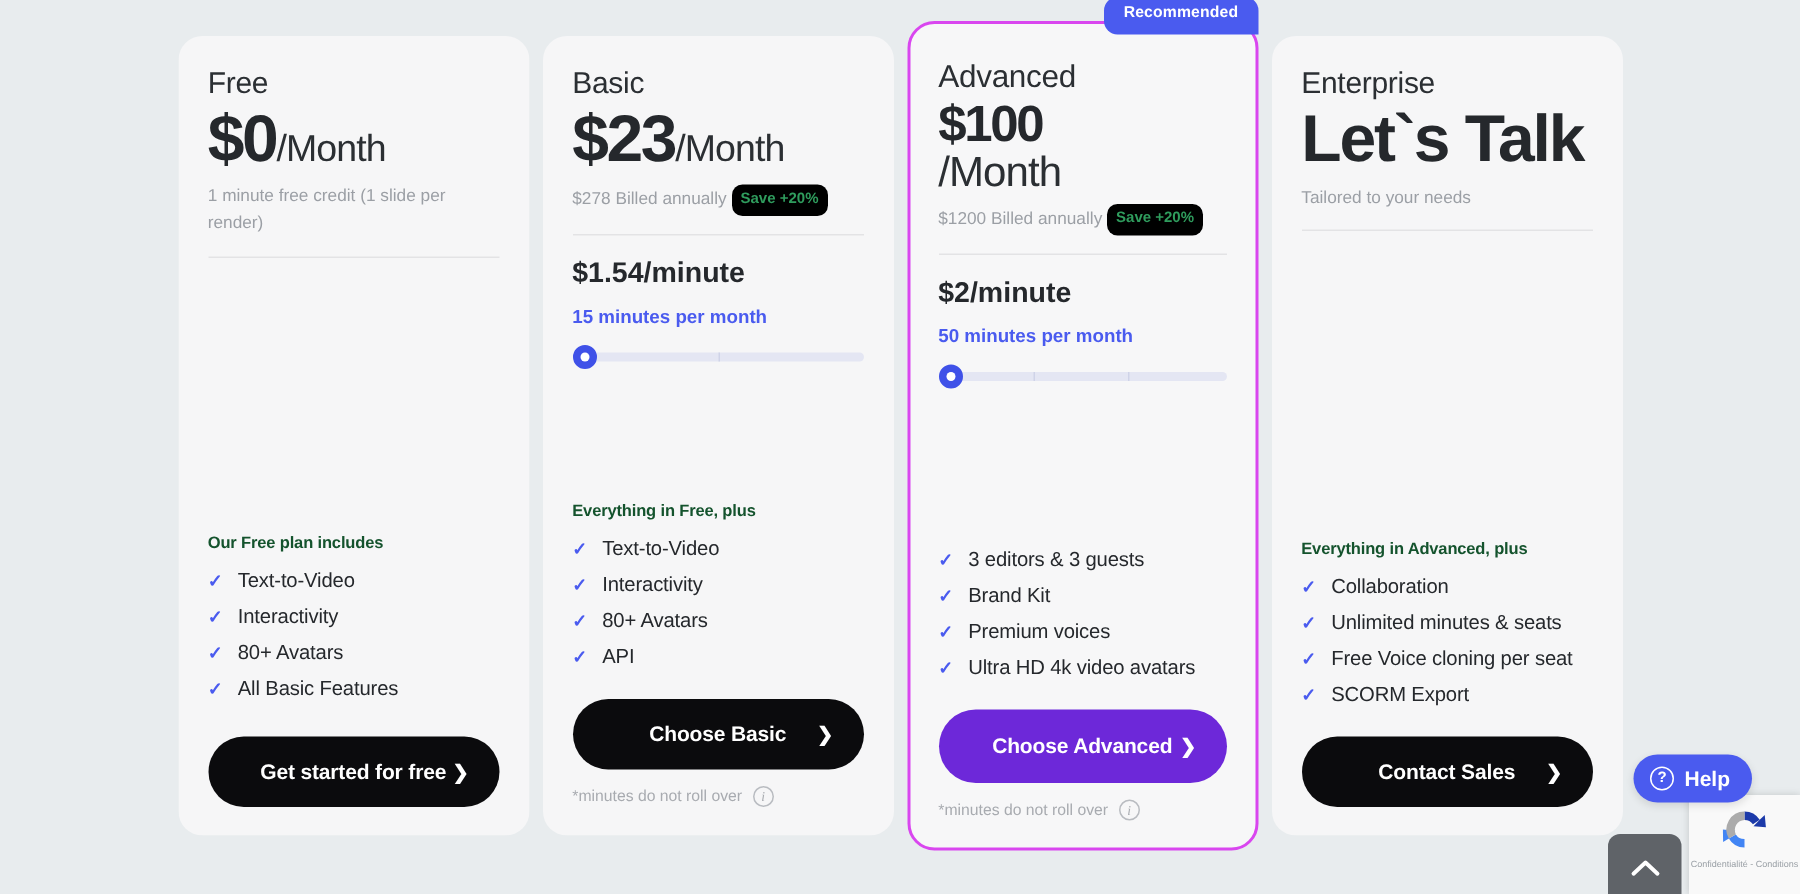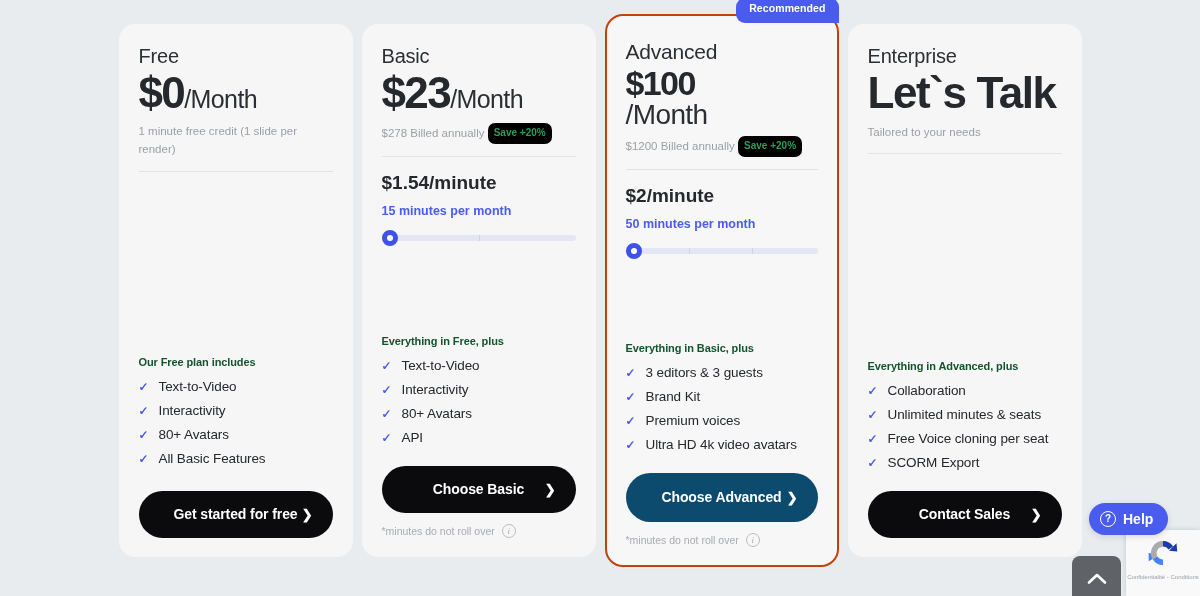--- a/index.html
+++ b/index.html
@@ -38,21 +38,21 @@
     border-radius: 16px;
     padding: 20px 19px 18px 19px;
     display: flex;
     flex-direction: column;
     min-height: 533px;
     border: 1px solid transparent;
   }
 
   .card.featured {
     background: #f7f7f8;
-    border: 2px solid #c2410c;
+    border: 2px solid #d946ef;
     border-radius: 18px;
     margin-top: -10px;
     min-height: 553px;
     padding-top: 24px;
     z-index: 3;
   }
 
   
   .rec-badge {
     position: absolute;
@@ -225,21 +225,21 @@
     letter-spacing: -0.1px;
     padding: 15px 18px;
     display: flex;
     align-items: center;
     justify-content: center;
     position: relative;
     cursor: pointer;
     text-align: center;
     line-height: 1.22;
   }
-  .cta.blue { background: #0c4a6e; padding: 16px 18px; align-items: center; }
+  .cta.blue { background: #6d28d9; padding: 16px 18px; align-items: center; }
   .cta .chev {
     position: absolute;
     right: 20px;
     font-size: 13px;
     font-weight: 700;
   }
   .cta .cta-label { max-width: 130px; }
 
   .cta-wide { margin-top: 20px; }
 
@@ -410,21 +410,20 @@
     <div class="divider"></div>
     <div class="rate">$2/minute</div>
     <div class="minutes">50 minutes per month</div>
     <div class="slider">
       <div class="slider-track"></div>
       <div class="slider-tick" style="left:33%"></div>
       <div class="slider-tick" style="left:66%"></div>
       <div class="slider-knob"></div>
     </div>
     <div class="spacer"></div>
-    <div class="features-title">Everything in Basic, plus</div>
     <div>
       <span class="feature"><span class="check">✓</span><span>3 editors &amp; 3 guests</span></span>
       <span class="feature"><span class="check">✓</span><span>Brand Kit</span></span>
       <span class="feature"><span class="check">✓</span><span>Premium voices</span></span>
       <span class="feature"><span class="check">✓</span><span>Ultra HD 4k video avatars</span></span>
     </div>
     <button class="cta blue">
       <span class="cta-label">Choose Advanced</span>
       <span class="chev">❯</span>
     </button>

